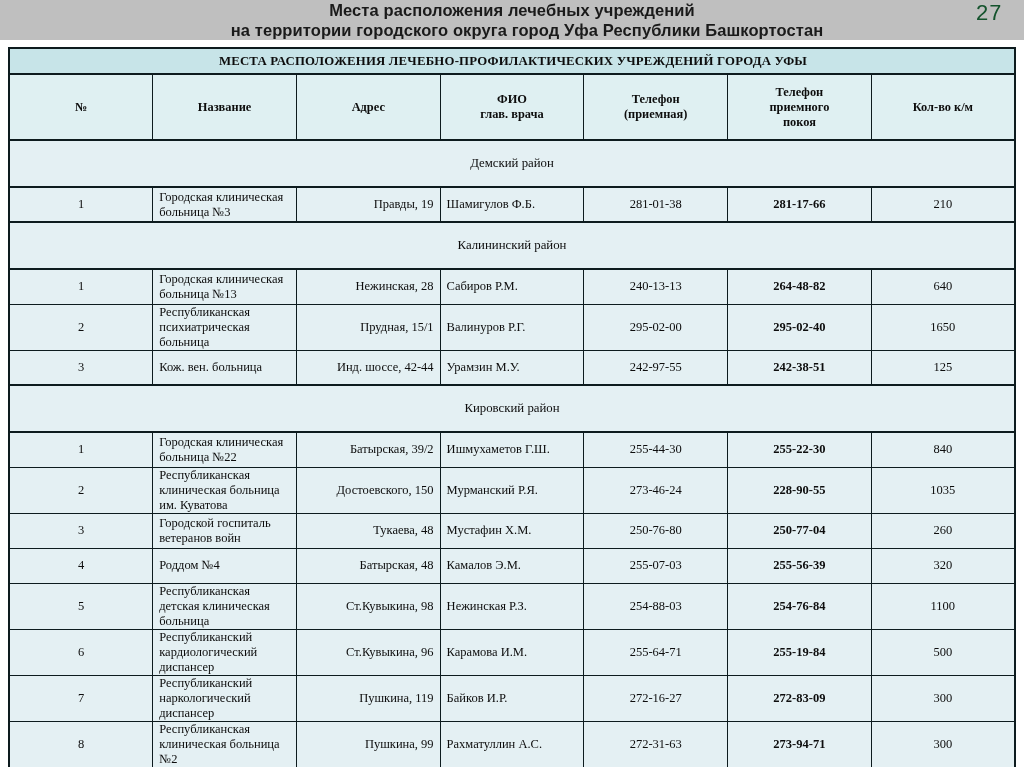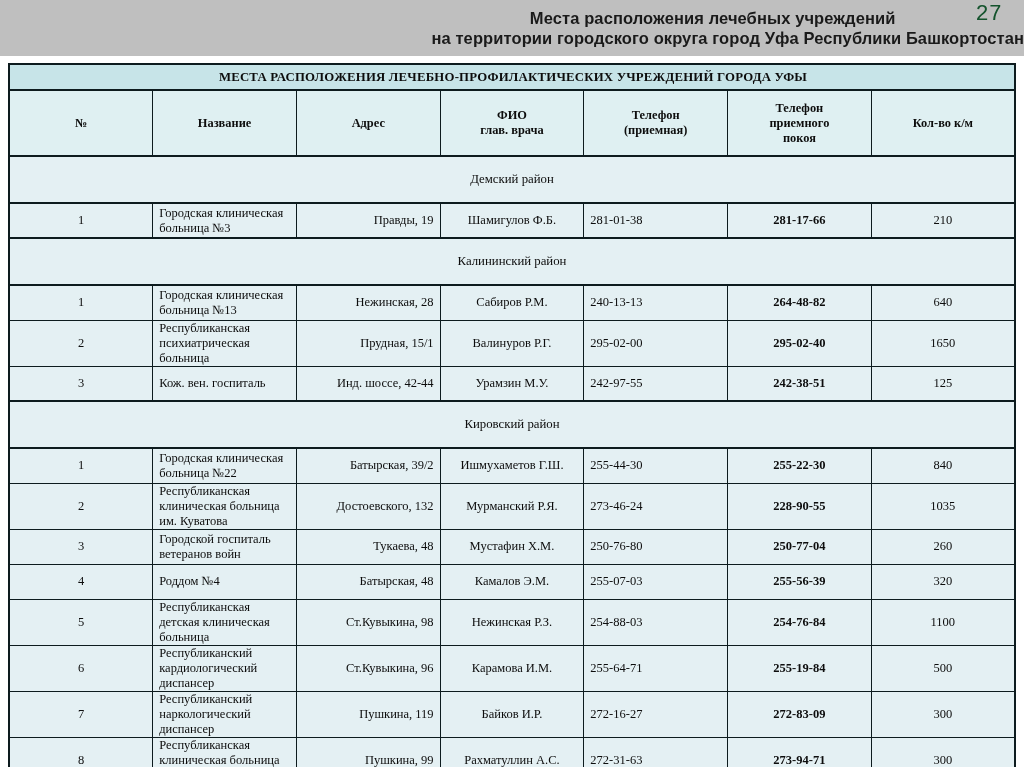--- a/index.html
+++ b/index.html
@@ -10,25 +10,25 @@
     width: 1024px;
     height: 767px;
     background: #ffffff;
     font-family: "Liberation Serif", serif;
     overflow: hidden;
   }
 
   
   .banner {
     position: relative;
-    height: 56px;
+    height: 40px;
     background: #bfbfbf;
     display: flex;
     align-items: center;
-    justify-content: flex-end;
+    justify-content: center;
   }
   .banner-title {
     font-family: "Liberation Sans", sans-serif;
     font-weight: bold;
     font-size: 16.5px;
     line-height: 20px;
     color: #1a1a1a;
     text-align: center;
     letter-spacing: 0.1px;
   }
@@ -104,22 +104,22 @@
   }
 
   
   tr.data td {
     height: 35px;
     vertical-align: middle;
   }
   td.c-num     { width: 62px;  text-align: center; }
   td.c-name    { width: 358px; text-align: left; padding-left: 8px; }
   td.c-addr    { width: 133px; text-align: right; }
-  td.c-fio     { width: 126px; text-align: center; }
-  td.c-tel     { width: 122px; text-align: left; }
+  td.c-fio     { width: 126px; }
+  td.c-tel     { width: 122px; text-align: center; }
   td.c-tel2    { width: 107px; text-align: center; font-weight: bold; }
   td.c-beds    { text-align: center; }
 </style>
 </head>
 <body>
 
 <div class="banner">
   <div class="banner-title">
     <span class="l1">Места расположения лечебных учреждений</span>
     <span class="l2">на территории городского округа город Уфа Республики Башкортостан</span>
@@ -180,21 +180,21 @@
           <td class="c-num">2</td>
           <td class="c-name">Республиканская психиатрическая больница</td>
           <td class="c-addr">Прудная, 15/1</td>
           <td class="c-fio">Валинуров Р.Г.</td>
           <td class="c-tel">295-02-00</td>
           <td class="c-tel2">295-02-40</td>
           <td class="c-beds">1650</td>
         </tr>
         <tr class="data">
           <td class="c-num">3</td>
-          <td class="c-name">Кож. вен. госпиталь</td>
+          <td class="c-name">Кож. вен. больница</td>
           <td class="c-addr">Инд. шоссе, 42-44</td>
           <td class="c-fio">Урамзин М.У.</td>
           <td class="c-tel">242-97-55</td>
           <td class="c-tel2">242-38-51</td>
           <td class="c-beds">125</td>
         </tr>
         <tr class="section">
           <td colspan="7">Кировский район</td>
         </tr>
         <tr class="data">
@@ -202,21 +202,21 @@
           <td class="c-name">Городская клиническая больница №22</td>
           <td class="c-addr">Батырская, 39/2</td>
           <td class="c-fio">Ишмухаметов Г.Ш.</td>
           <td class="c-tel">255-44-30</td>
           <td class="c-tel2">255-22-30</td>
           <td class="c-beds">840</td>
         </tr>
         <tr class="data">
           <td class="c-num">2</td>
           <td class="c-name">Республиканская клиническая больница им. Куватова</td>
-          <td class="c-addr">Достоевского, 132</td>
+          <td class="c-addr">Достоевского, 150</td>
           <td class="c-fio">Мурманский Р.Я.</td>
           <td class="c-tel">273-46-24</td>
           <td class="c-tel2">228-90-55</td>
           <td class="c-beds">1035</td>
         </tr>
         <tr class="data">
           <td class="c-num">3</td>
           <td class="c-name">Городской госпиталь ветеранов войн</td>
           <td class="c-addr">Тукаева, 48</td>
           <td class="c-fio">Мустафин Х.М.</td>

